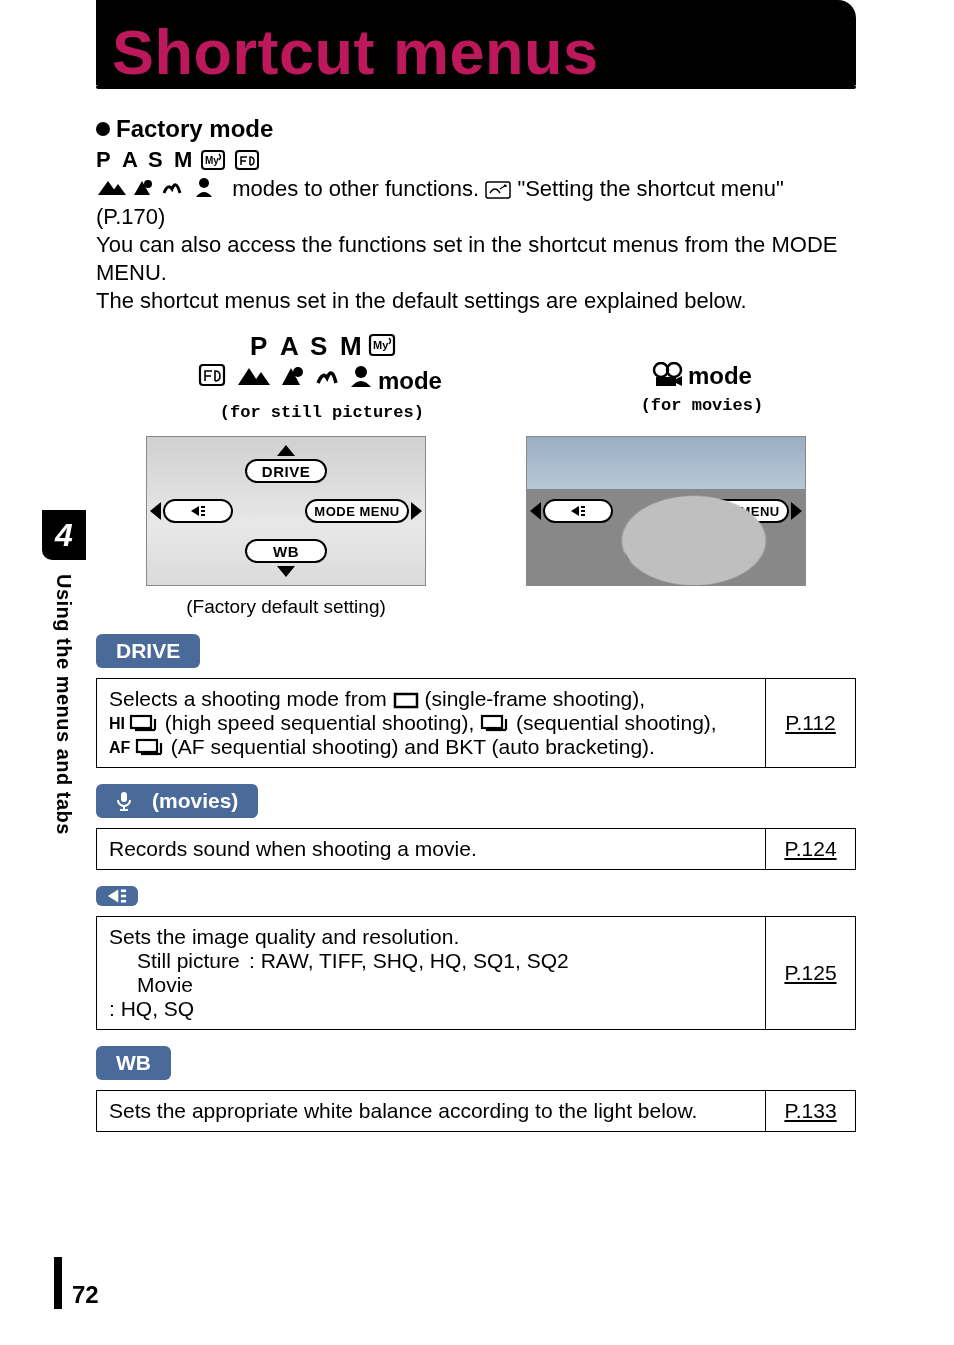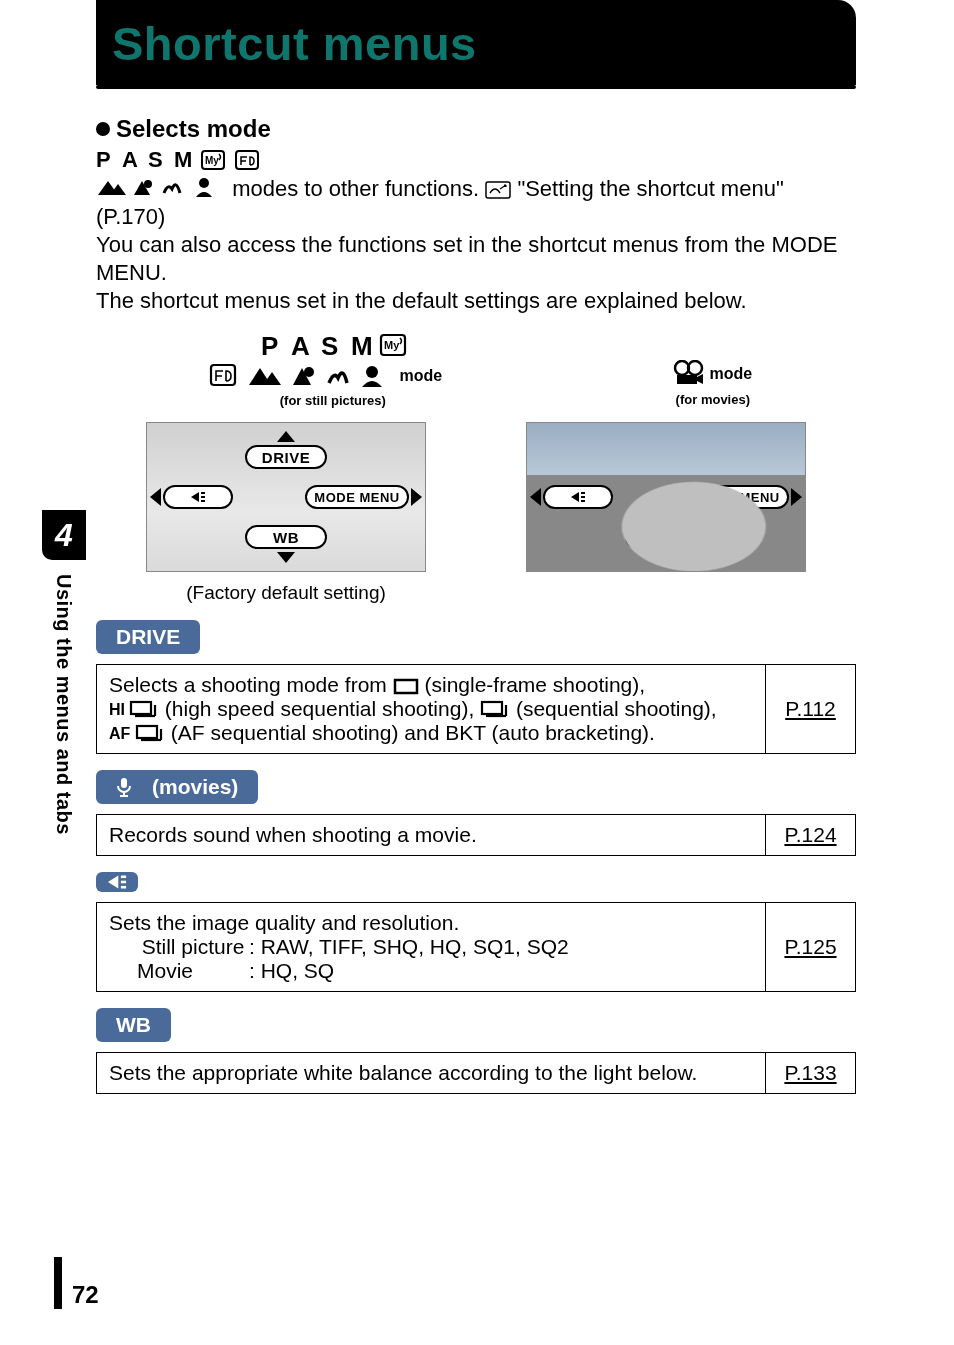--- a/index.html
+++ b/index.html
@@ -1,37 +1,37 @@
 <!DOCTYPE html>
 <html><head>
 <meta charset="utf-8">
 <style>
   * { margin: 0; padding: 0; box-sizing: border-box; }
   html, body { width: 954px; height: 1345px; background: #fff; font-family: Arial, Helvetica, sans-serif; color: #000; }
   .page { position: relative; width: 954px; height: 1345px; }
 
   
   .chapter-bar-black { position: absolute; left: 96px; top: 0; width: 760px; height: 85px; background: #000; border-top-right-radius: 18px; }
-  .chapter-title { position: absolute; left: 112px; top: 16px; font-size: 47px; font-weight: bold; color: #0f766e; letter-spacing: 0.5px; }
+  .chapter-title { position: absolute; left: 112px; top: 16px; font-size: 63px; font-weight: bold; color: #be185d; letter-spacing: 0.5px; }
   .chapter-underline { position: absolute; left: 96px; top: 85px; width: 760px; height: 4px; background: #000; border-radius: 2px; }
 
   
   .body { position: absolute; left: 96px; top: 115px; width: 760px; }
   .subhead { font-size: 24px; font-weight: bold; display: flex; align-items: center; gap: 6px; }
   .subhead-dot { width: 14px; height: 14px; background: #000; border-radius: 50%; display: inline-block; }
   .para { font-size: 22px; line-height: 28px; margin-top: 4px; }
   .inline-icon { display: inline-flex; vertical-align: -3px; }
 
   
   .modes-row { display: flex; justify-content: space-around; margin-top: 16px; }
   .modes-col { text-align: center; }
   .modes-icons { font-size: 0; }
   .modes-icons svg, .modes-icons .glyph { margin: 0 3px; }
-  .mode-word { font-size: 16px; font-weight: bold; margin-top: 2px; }
-  .mode-sub { font-size: 13px; font-weight: bold; margin-top: 6px; }
+  .mode-word { font-size: 24px; font-weight: bold; margin-top: 2px; }
+  .mode-sub { font-size: 17px; font-weight: bold; margin-top: 6px; font-family: Liberation Mono, monospace; }
 
   
   .diagrams { display: flex; justify-content: space-around; margin-top: 14px; }
   .diagram-wrap { width: 300px; }
   .diagram { position: relative; width: 280px; height: 150px; border: 1px solid #888; margin: 0 auto; overflow: hidden; }
   .diagram.photo { background: linear-gradient(to bottom, #d0d0d0 0%, #e8e8e8 60%, #dadada 100%); }
   .diagram.movie { background: #888; }
   .diagram.movie::after { content: ""; position: absolute; inset: 0; background:
      linear-gradient(to bottom, #9aaec2 0, #b8c8d8 52px, transparent 52px),
      radial-gradient(ellipse at 60% 70%, #bfbfbf 0, #bfbfbf 30%, transparent 31%); }
@@ -81,21 +81,21 @@
   <div class="chapter-underline"></div>
 
   <div class="side-tab">
     <div class="side-num-box">4</div>
     <div class="side-text">Using the menus and tabs</div>
   </div>
 
   <div class="body">
     <div class="subhead">
       <span class="subhead-dot"></span>
-      <span>Selects mode</span>
+      <span>Factory mode</span>
     </div>
 
     <div class="para">
       <span class="inline-icon">
         <svg width="180" height="22" viewBox="0 0 180 22">
           <text x="0" y="18" font-family="Arial" font-weight="bold" font-size="22">P</text>
           <text x="26" y="18" font-family="Arial" font-weight="bold" font-size="22">A</text>
           <text x="52" y="18" font-family="Arial" font-weight="bold" font-size="22">S</text>
           <text x="78" y="18" font-family="Arial" font-weight="bold" font-size="22">M</text>
           <g transform="translate(106,2)">
@@ -322,25 +322,25 @@
             <i></i>
             <i></i>
           </span>
       </span>
     </div>
     <table>
       <tbody>
           <tr>
         <td>
           <div>Sets the image quality and resolution.</div>
-          <div style="display:flex;text-align:center;">
+          <div style="display:flex;">
                 <span class="tb-sub" style="width:140px;">Still picture</span>
                 <span>: RAW, TIFF, SHQ, HQ, SQ1, SQ2</span>
               </div>
-          <div style="display:flex;">
+          <div style="display:flex;flex-direction:column;">
                 <span class="tb-sub" style="width:140px;">Movie</span>
                 <span>: HQ, SQ</span>
               </div>
         </td>
         <td class="ref">P.125</td>
       </tr>
     </tbody>
       </table>
 
     

